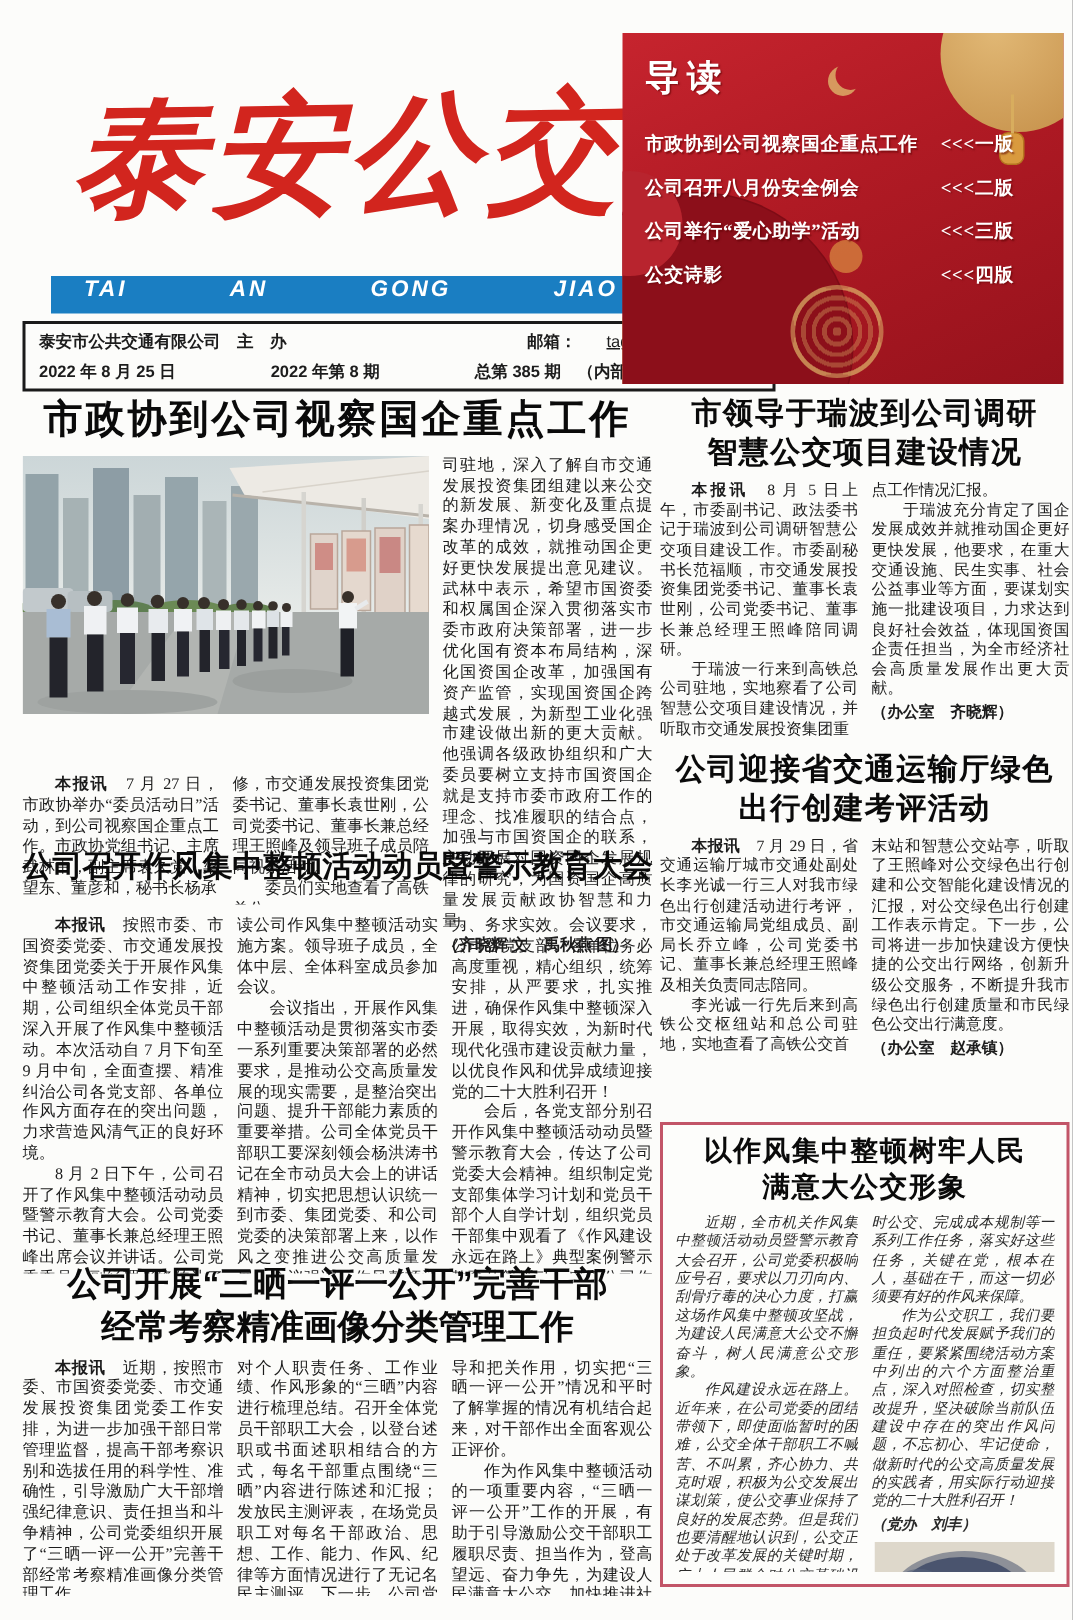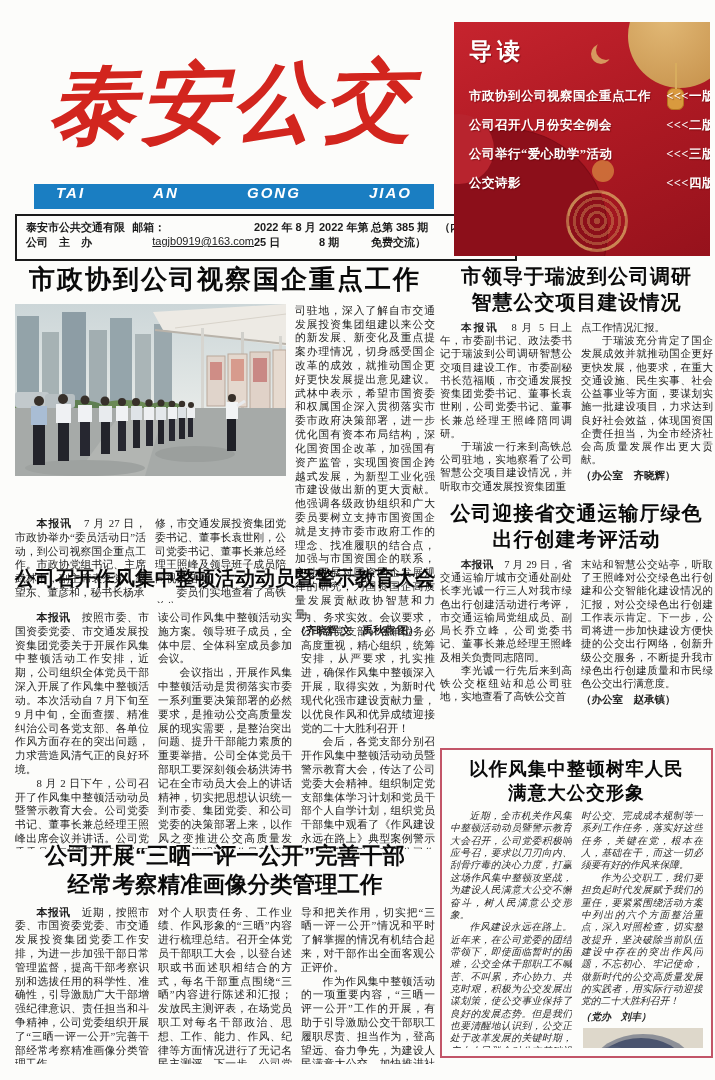--- a/index.html
+++ b/index.html
@@ -20,27 +20,27 @@
   .pinyin-bar {
     position:absolute; left:34px; top:184px; width:400px; height:25px;
     background:#1a7ec2; display:flex; justify-content:space-between; align-items:flex-start;
     padding:0 22px; color:#fff; font-family:"Liberation Sans","DejaVu Sans",sans-serif;
     font-style:italic; font-weight:bold; font-size:15px; letter-spacing:2px;
   }
   .infobox {
     position:absolute; left:15px; top:214px; width:502px; height:47px;
     border:2px solid #1a1a1a; font-size:11px; font-weight:bold;
     font-family:"Liberation Sans","DejaVu Sans",sans-serif;
-    padding:4px 9px; display:flex; justify-content:space-between;
+    padding:4px 9px; display:flex; flex-direction:column; justify-content:space-between;
   }
   .inforow { display:flex; justify-content:space-between; align-items:baseline; }
   .email-val { text-decoration:underline; font-weight:normal;margin-left:20px; }
   
   .guide {
-    position:absolute; left:454px; top:22px; width:256px; height:234px;
+    position:absolute; left:415px; top:22px; width:294px; height:234px;
     background:linear-gradient(155deg,#c6242e 0%,#b01a24 45%,#96121c 100%);
     overflow:hidden;
   }
   .guide .circ { position:absolute; border-radius:50%; }
   .g-darkred { left:-52px; bottom:-78px; width:205px; height:205px; background:#8c0f1a; box-shadow:0 0 0 1px #7d0c16; }
   .g-goldcorner { left:-34px; bottom:-46px; width:92px; height:92px; background:#c49247; opacity:.85; }
   .g-goldtop { right:-22px; top:-38px; width:104px; height:104px; background:radial-gradient(circle at 35% 35%,#e3c079,#c49247); opacity:.95; }
   .g-goldleft { left:-30px; top:92px; width:70px; height:70px; background:#b8242e; }
   .g-dot { left:138px; top:138px; width:22px; height:22px; background:#d4813f; opacity:.8; }
   .g-medal {
@@ -108,21 +108,21 @@
   .r1 { left:440px; top:263px; width:273px; }
   .r1 .headline, .r2 .headline { font-size:20px; letter-spacing:1px; margin-bottom:6px; }
   .r1 .col { font-size:10.5px; line-height:1.26; height:176px; }
   .r2 { left:440px; top:500px; width:273px; }
   .r2 .col { font-size:10.5px; line-height:1.26; height:186px; }
   
   .combox {
     left:440px; top:748px; width:273px; height:310px;
     border:2.5px solid #c25568; background:#fdfdfb; padding:7px 8px;
   }
-  .combox .headline { font-family:Liberation Serif, serif; font-size:18.5px; letter-spacing:1px; margin-bottom:5px; }
+  .combox .headline { font-family:Liberation Mono, monospace; font-size:18.5px; letter-spacing:1px; margin-bottom:5px; }
   .combox .col {
     font-size:9.8px; line-height:1.26; height:238px;
     font-style:italic; color:#2b2b2b; font-family:"DejaVu Serif",serif;
   }
   .combox .byline { font-size:10px; }
   .stamp { position:relative; width:122px; height:76px; margin:5px 0 0 2px; }
   .stamp svg { display:block; width:100%; height:100%; }
 </style>
 </head>
 <body>

